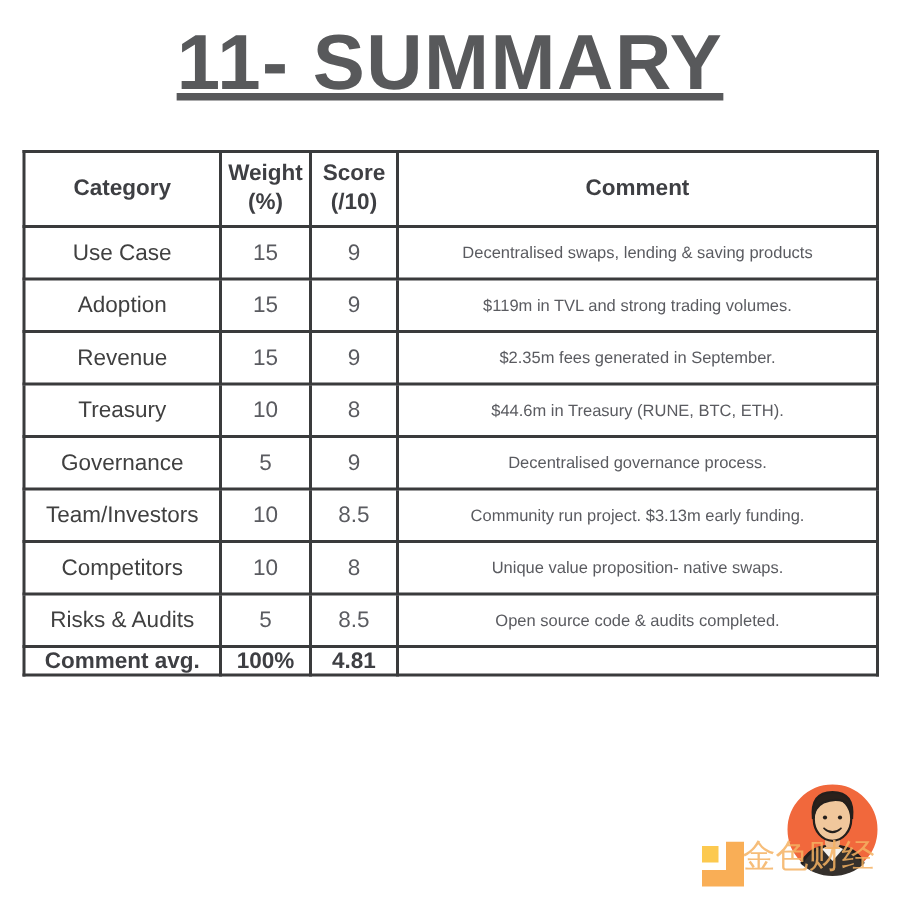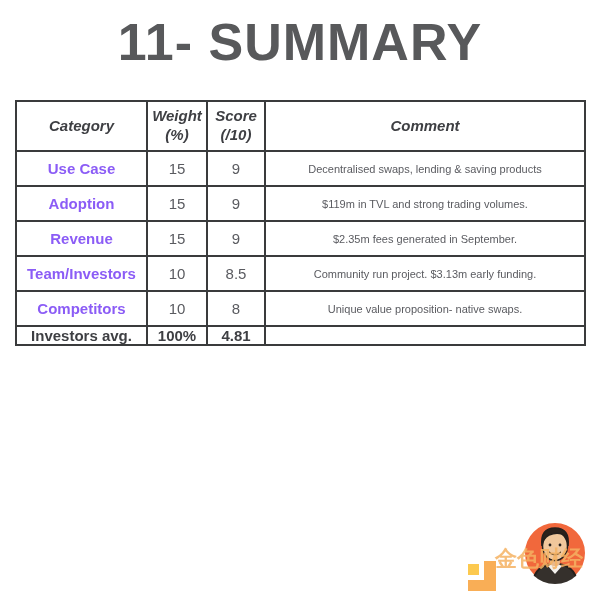--- a/index.html
+++ b/index.html
@@ -14,49 +14,50 @@
   
   .page-title {
     margin: 0;
     position: absolute;
     top: 12px; left: 0; width: 600px;
     text-align: center;
     font-size: 52px;
     font-weight: 800;
     letter-spacing: 1px;
     color: #58595b;
+    text-decoration: underline;
   }
 
   
   .summary-table {
     position: absolute;
     left: 15px; top: 100px;
     width: 569px;
     border-collapse: collapse;
     table-layout: fixed;
   }
   .summary-table th, .summary-table td {
     border: 2px solid #3a3b3c;
     text-align: center;
     vertical-align: middle;
     padding: 0 3px;
     overflow: hidden;
   }
-  .summary-table thead tr { height: 50px; font-style: italic; }
+  .summary-table thead tr { height: 50px; }
   .summary-table tbody tr { height: 35px; }
   .summary-table th {
     font-size: 15px;
     font-weight: bold;
     color: #3e3f43;
     line-height: 1.25;
   }
   td.cell-category {
     font-size: 15px;
-    font-weight: bold;
-    color: #8b5cf6;
+    font-weight: normal;
+    color: #404040;
   }
   td.cell-weight, td.cell-score {
     font-size: 15px;
     font-weight: normal;
     color: #5a5b60;
   }
   td.cell-comment {
     font-size: 11px;
     font-weight: normal;
     color: #5a5b60;
@@ -69,24 +70,24 @@
 
   
   .watermark {
     position: absolute;
     right: 10px; bottom: 6px;
     width: 122px; height: 74px;
   }
   .jinse-logo { position: absolute; left: 0; top: 41px; z-index: 2; opacity: 0.75; }
   .brand-text {
     position: absolute;
-    left: 27px; top: 24px;
+    left: 27px; top: 36px;
     z-index: 3;
     font-size: 22px;
-    font-weight: bold;
+    font-weight: normal;
     color: rgba(245, 177, 97, 0.85);
     letter-spacing: 0px;
     white-space: nowrap;
   }
   .avatar { position: absolute; right: 2px; top: 0; z-index: 1; }
 </style>
 </head>
 <body>
 
 <h1 class="page-title">11- SUMMARY</h1>
@@ -119,35 +120,53 @@
     <td class="cell-score">9</td>
     <td class="cell-comment">$119m in TVL and strong trading volumes.</td>
   </tr>
       <tr>
     <td class="cell-category">Revenue</td>
     <td class="cell-weight">15</td>
     <td class="cell-score">9</td>
     <td class="cell-comment">$2.35m fees generated in September.</td>
   </tr>
       <tr>
+    <td class="cell-category">Treasury</td>
+    <td class="cell-weight">10</td>
+    <td class="cell-score">8</td>
+    <td class="cell-comment">$44.6m in Treasury (RUNE, BTC, ETH).</td>
+  </tr>
+      <tr>
+    <td class="cell-category">Governance</td>
+    <td class="cell-weight">5</td>
+    <td class="cell-score">9</td>
+    <td class="cell-comment">Decentralised governance process.</td>
+  </tr>
+      <tr>
     <td class="cell-category">Team/Investors</td>
     <td class="cell-weight">10</td>
     <td class="cell-score">8.5</td>
     <td class="cell-comment">Community run project. $3.13m early funding.</td>
   </tr>
       <tr>
     <td class="cell-category">Competitors</td>
     <td class="cell-weight">10</td>
     <td class="cell-score">8</td>
     <td class="cell-comment">Unique value proposition- native swaps.</td>
   </tr>
+      <tr>
+    <td class="cell-category">Risks &amp; Audits</td>
+    <td class="cell-weight">5</td>
+    <td class="cell-score">8.5</td>
+    <td class="cell-comment">Open source code &amp; audits completed.</td>
+  </tr>
     </tbody>
   <tfoot>
     <tr class="footer-row">
-      <td class="cell-category">Investors avg.</td>
+      <td class="cell-category">Comment avg.</td>
       <td class="cell-weight">100%</td>
       <td class="cell-score">4.81</td>
       <td class="cell-comment"></td>
     </tr>
   </tfoot>
 </table>
 
 <div class="watermark">
 
   <svg class="avatar" width="66" height="66" viewBox="0 0 66 66">

